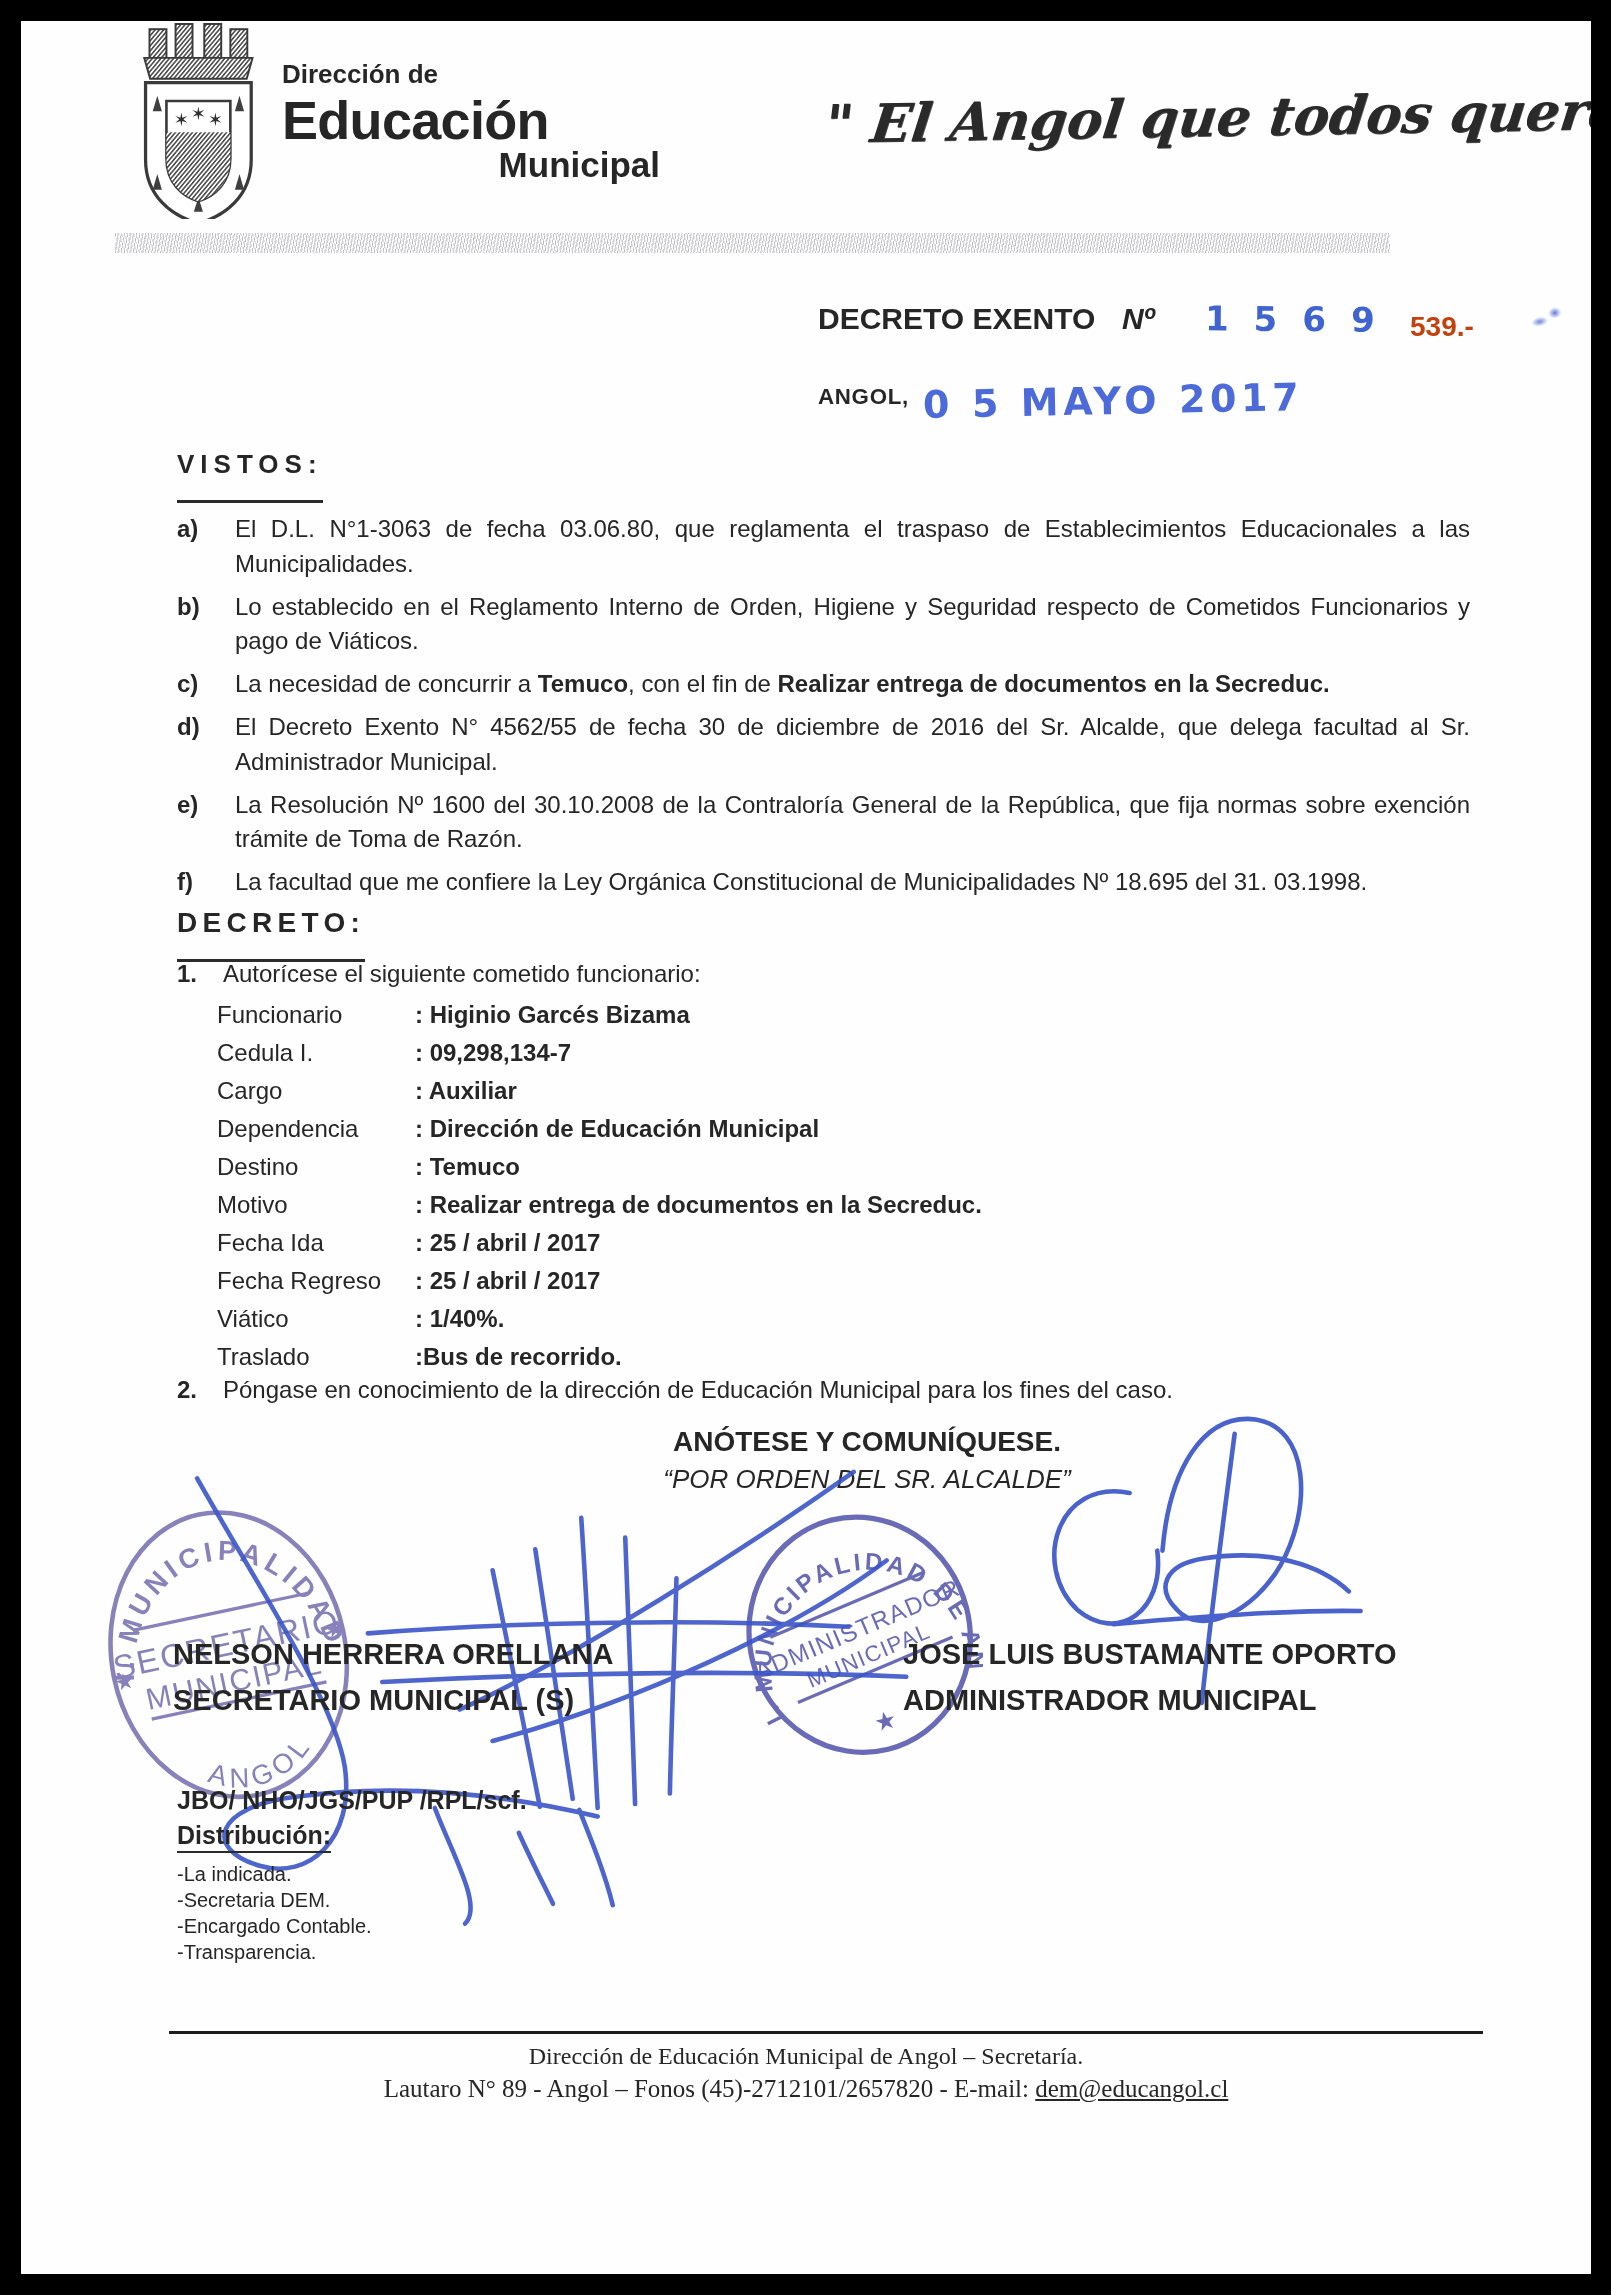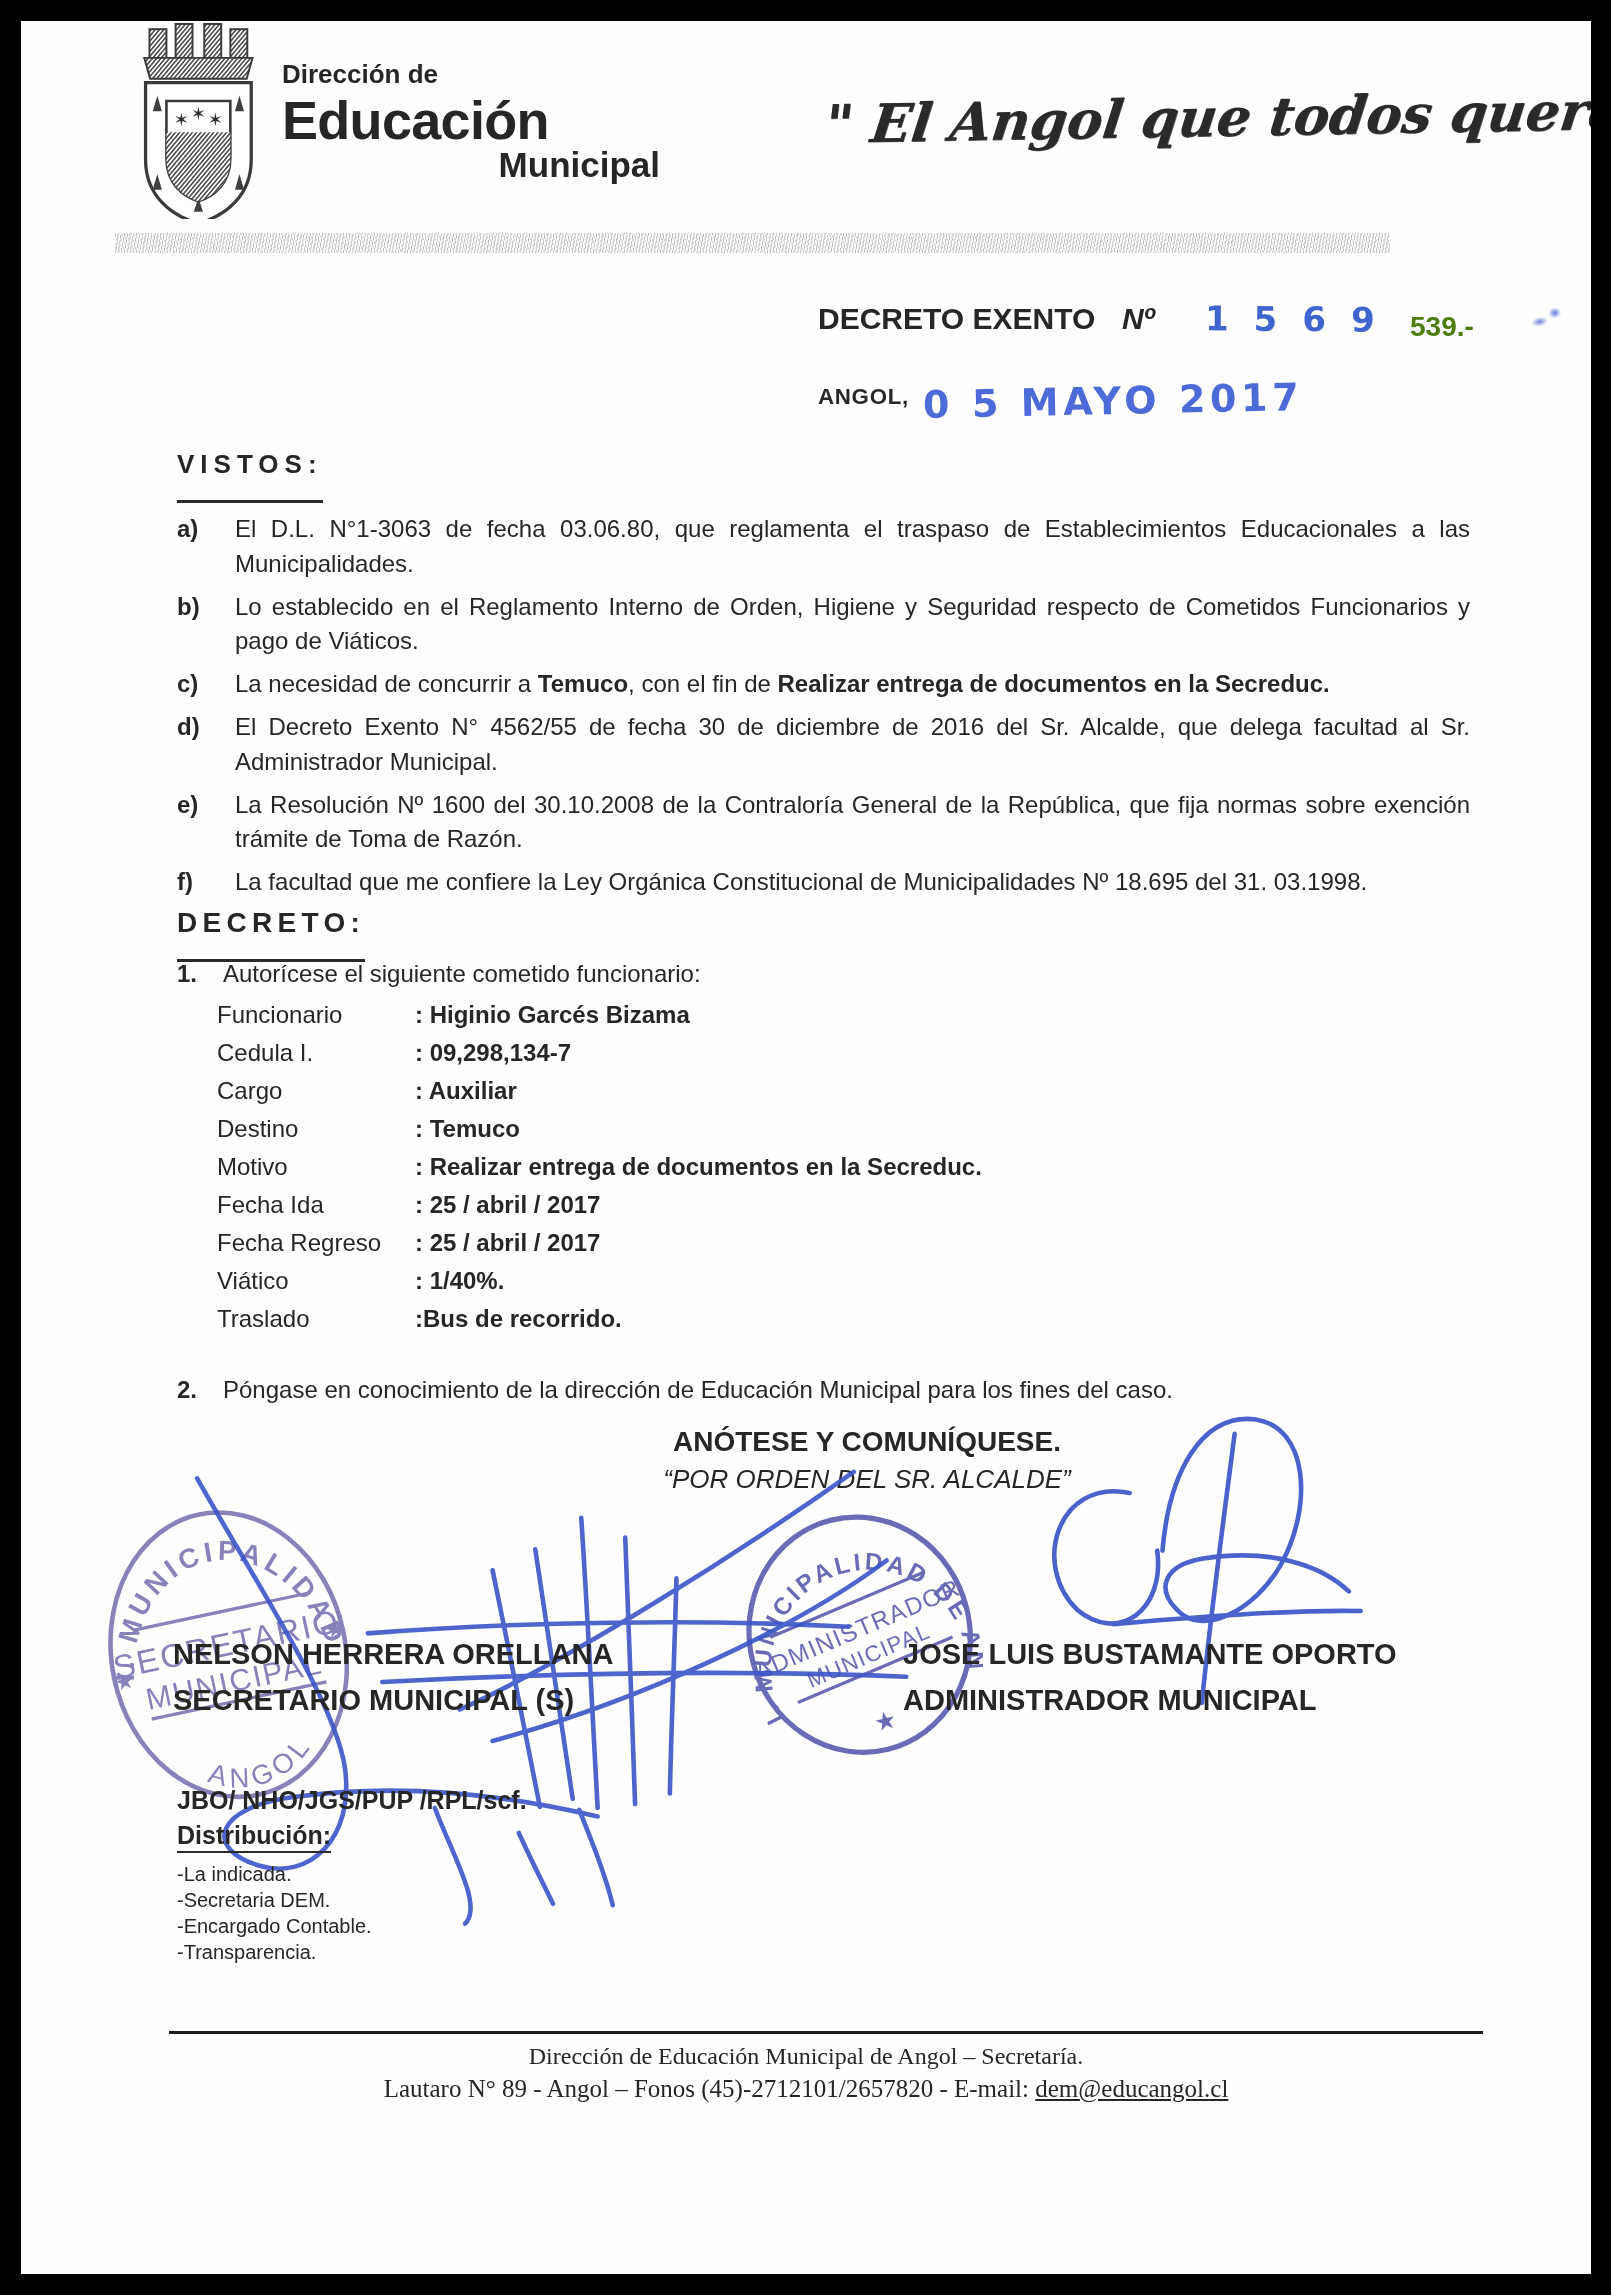--- a/index.html
+++ b/index.html
@@ -30,21 +30,21 @@
 
   
   .decree-line{left:797px;top:281px;display:flex;align-items:flex-start;white-space:nowrap;gap:20px;}
   .decree-title{font-size:30px;font-weight:bold;}
   .decree-no{font-size:30px;font-weight:bold;font-style:italic;margin-left:6.6px;}
   .stamp-num{
     margin-left:30px;margin-top:-2.6px;
     font-family:"DejaVu Sans",sans-serif;font-size:34px;font-weight:bold;
     letter-spacing:6.6px;color:#4064cf;transform:rotate(.5deg);
   }
-  .typed-num{font-size:28px;font-weight:bold;margin-left:9.2px;margin-top:9.2px;color:#4d7c0f;}
+  .typed-num{font-size:28px;font-weight:bold;margin-left:9.2px;margin-top:9.2px;color:#c2410c;}
   .smudge{width:37px;height:22.3px;margin-left:34px;margin-top:5.3px;
     background:radial-gradient(ellipse 12px 6.6px at 30% 60%, rgba(70,100,210,.8), rgba(70,100,210,0) 70%),
                radial-gradient(ellipse 9.2px 8px at 75% 35%, rgba(70,100,210,.85), rgba(70,100,210,0) 70%);
     transform:rotate(-12deg);}
   .angol-line{left:797px;top:363px;display:flex;white-space:nowrap;}
   .angol{font-size:22.3px;font-weight:bold;letter-spacing:0.7px;}
   .date-stamp{
     margin-left:14.5px;margin-top:-5.3px;
     font-family:"DejaVu Sans",sans-serif;font-size:38px;font-weight:bold;
     letter-spacing:4.6px;color:#3f5ed6;transform:rotate(-1.2deg);opacity:.92;
@@ -200,20 +200,24 @@
       <span class="d-label">Funcionario</span>
       <span class="d-value">: Higinio Garcés Bizama</span>
     </div>
     <div class="d-row">
       <span class="d-label">Cedula I.</span>
       <span class="d-value">: 09,298,134-7</span>
     </div>
     <div class="d-row">
       <span class="d-label">Cargo</span>
       <span class="d-value">: Auxiliar</span>
+    </div>
+    <div class="d-row">
+      <span class="d-label">Dependencia</span>
+      <span class="d-value">: Dirección de Educación Municipal</span>
     </div>
     <div class="d-row">
       <span class="d-label">Destino</span>
       <span class="d-value">: Temuco</span>
     </div>
     <div class="d-row">
       <span class="d-label">Motivo</span>
       <span class="d-value">: Realizar entrega de documentos en la Secreduc.</span>
     </div>
     <div class="d-row">

